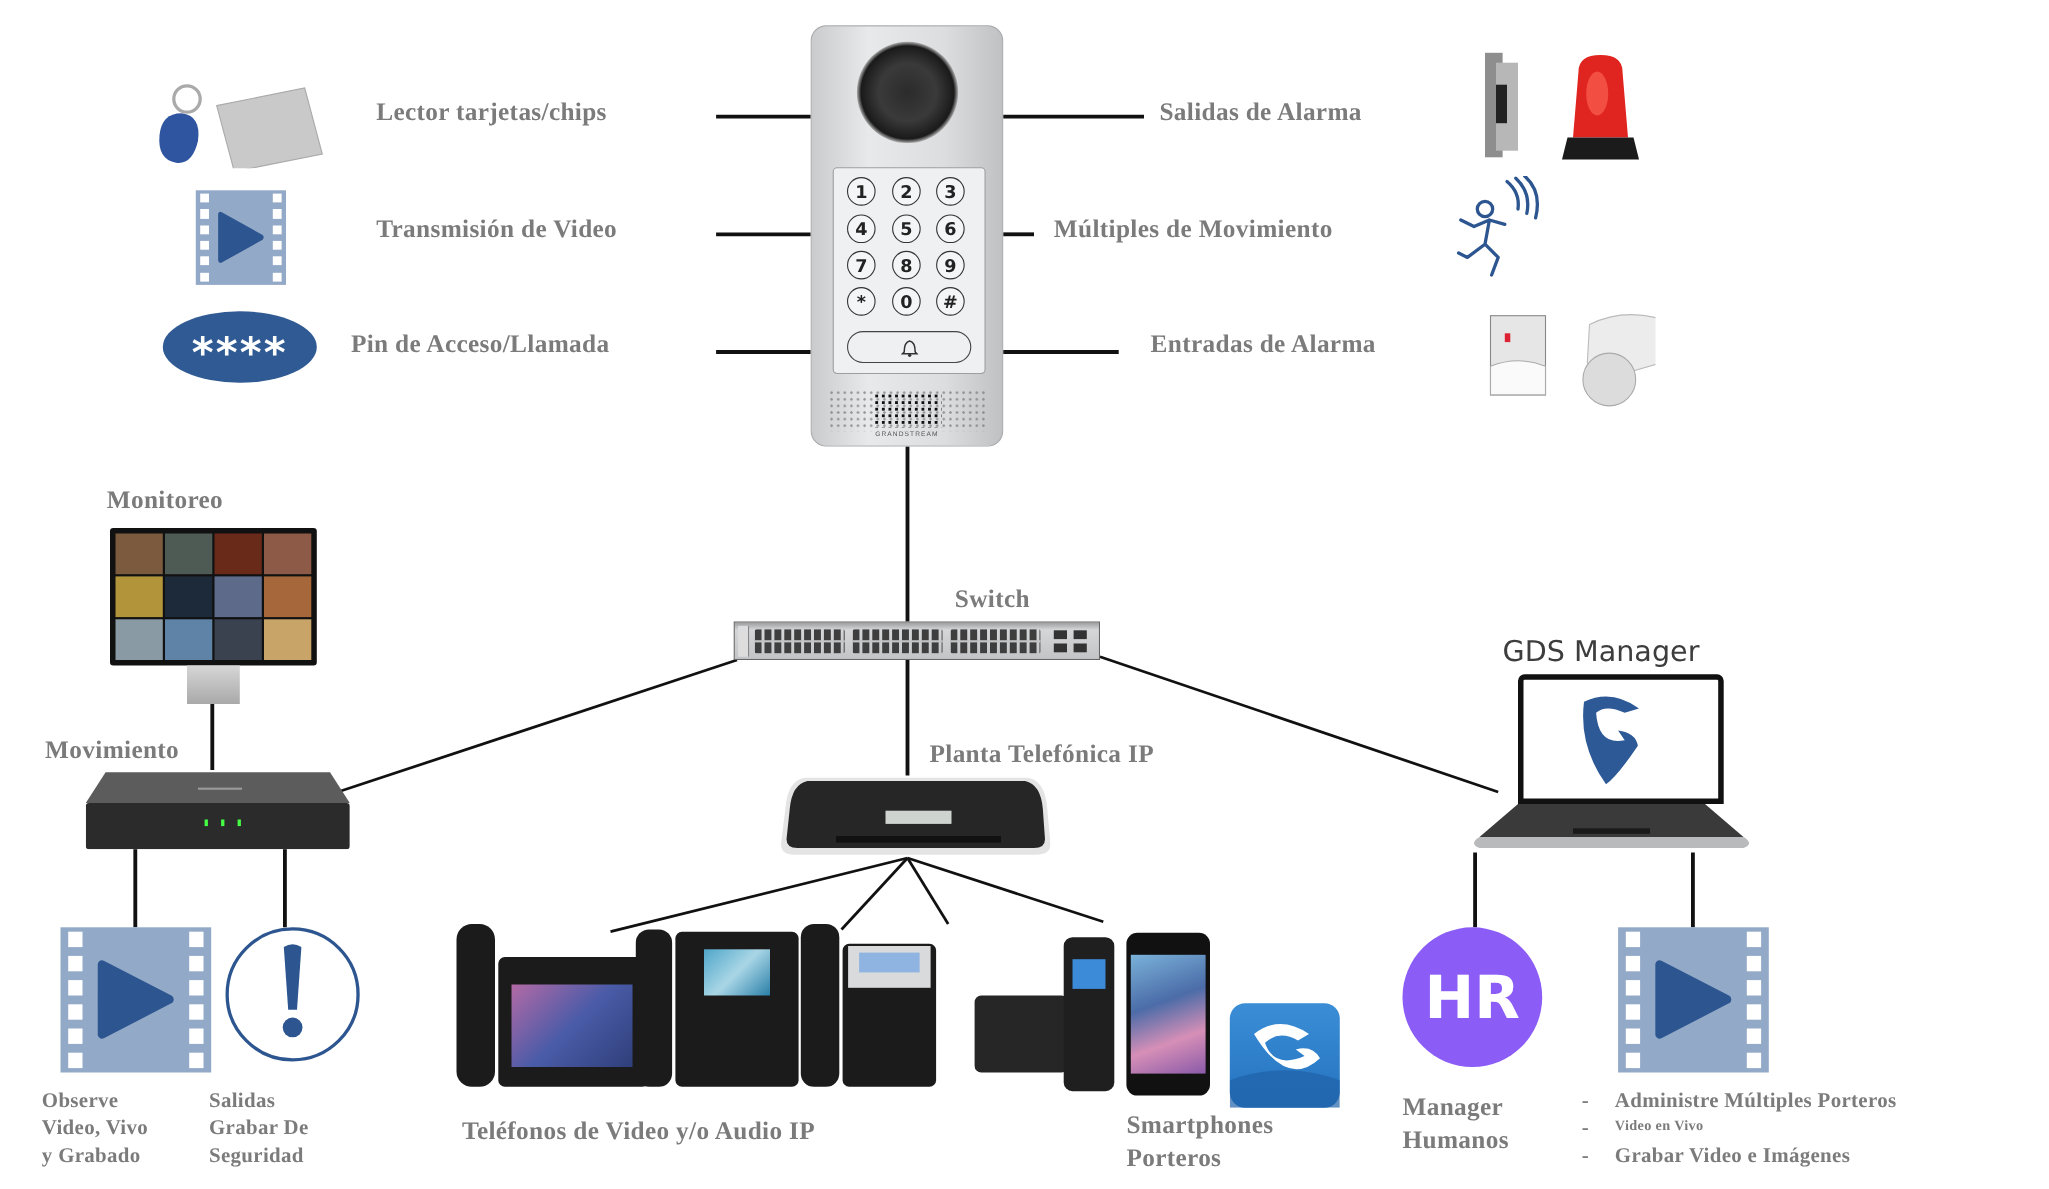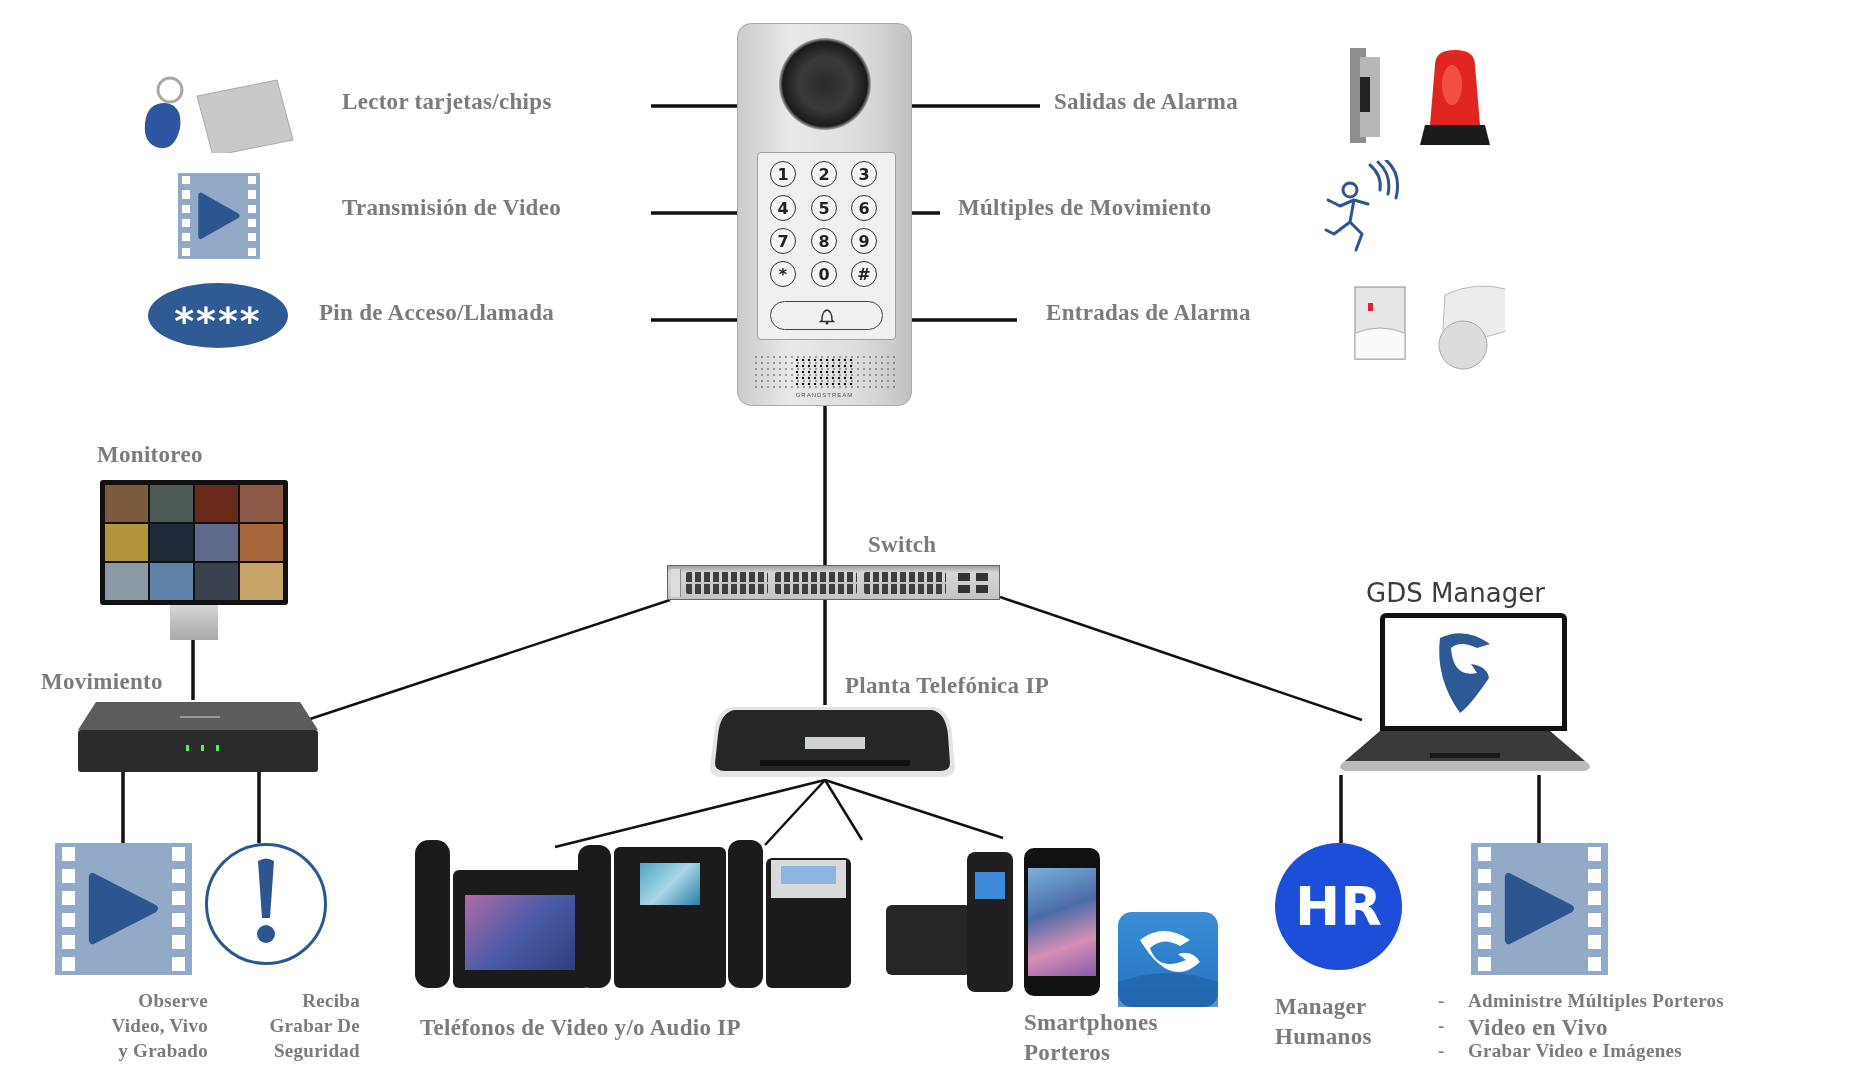--- a/index.html
+++ b/index.html
@@ -1,21 +1,21 @@
 <!DOCTYPE html>
 <html><head>
 <meta charset="utf-8">
 <style>
   * { box-sizing: border-box; margin: 0; padding: 0; }
   html, body { width: 1863px; height: 1081px; background: #ffffff; overflow: hidden; }
   body { position: relative; font-family: "Liberation Sans", sans-serif; }
   .abs { position: absolute; }
   .lbl { position: absolute; color: #7b7b7b; font-weight: 700; font-family: Liberation Serif, serif; white-space: nowrap; letter-spacing: 0.3px; }
   .lbl.big { font-size: 23px; }
-  .lbl.sm { font-size: 19px; line-height: 25px; text-align: right; }
+  .lbl.sm { font-size: 19px; line-height: 25px; text-align: left; }
   .thin { font-family: "DejaVu Sans", sans-serif; font-weight: 400; color: #3d3d3d; font-size: 26px; }
   svg.wires { position: absolute; left: 0; top: 0; }
   
   .film { position: absolute; background: #93a9c8; }
   .film .holes { position: absolute; top: 0; bottom: 0; width: 14%; display: flex; flex-direction: column; justify-content: space-around; align-items: center; }
   .film .holes.l { left: 3%; } .film .holes.r { right: 3%; }
   .film .holes i { display: block; width: 70%; aspect-ratio: 1/1; background: #fff; }
   .film svg { position: absolute; left: 22%; top: 20%; width: 56%; height: 60%; }
   
   .door { left: 737px; top: 23px; width: 175px; height: 383px; border-radius: 14px; background: linear-gradient(90deg, #c9cbcd 0%, #e8e9ea 30%, #dcdddf 70%, #bfc1c3 100%); border: 1px solid #a8aaac; }
@@ -35,21 +35,21 @@
   
   .monitor { left: 100px; top: 480px; width: 188px; height: 125px; background: #111; border-radius: 3px; padding: 5px; }
   .monitor .grid { width: 100%; height: 100%; display: grid; grid-template-columns: repeat(4, 1fr); grid-template-rows: repeat(3, 1fr); gap: 2px; }
   .monitor .grid span { display: block; }
   
   .pbx { left: 710px; top: 705px; width: 245px; height: 78px; }
   
   .laptop-screen { left: 1380px; top: 613px; width: 187px; height: 118px; background: #fff; border: 5px solid #111; border-radius: 6px 6px 0 0; }
   .laptop-base { left: 1335px; top: 731px; width: 260px; height: 42px; }
   
-  .hr { left: 1275px; top: 843px; width: 127px; height: 127px; border-radius: 50%; background: #1d4ed8; color: #fff; font: 700 54px "DejaVu Sans", sans-serif; display:flex; align-items:center; justify-content:center; }
+  .hr { left: 1275px; top: 843px; width: 127px; height: 127px; border-radius: 50%; background: #8b5cf6; color: #fff; font: 700 54px "DejaVu Sans", sans-serif; display:flex; align-items:center; justify-content:center; }
   .alert { left: 205px; top: 843px; width: 122px; height: 122px; border-radius: 50%; border: 3px solid #2d5690; background:#fff; }
   .pin { left: 148px; top: 283px; width: 140px; height: 65px; border-radius: 50%; background: #2f5a93; color:#fff; font: 700 38px "DejaVu Sans", sans-serif; display:flex; align-items:center; justify-content:center; letter-spacing: 2px; padding-top: 10px; }
   .gsapp { left: 1118px; top: 912px; width: 100px; height: 95px; border-radius: 14px; background: linear-gradient(#3b8ed6, #2472c0); }
   .phone-dark { background: #1b1b1b; border-radius: 6px; }
 </style>
 </head>
 <body>
 
 <svg class="wires" width="1863" height="1081">
   <g stroke="#111" stroke-width="3.5" fill="none">
@@ -230,21 +230,21 @@
   <div>Video, Vivo</div>
   <div>y Grabado</div>
 </div>
 <div class="abs alert">
   <svg width="116" height="116" viewBox="0 0 116 116">
       <path d="M50 15 Q58 10 66 15 L62 72 L54 72Z" fill="#2d5690"></path>
       <circle cx="58" cy="88" r="9" fill="#2d5690"></circle>
     </svg>
 </div>
 <div class="lbl sm" style="left:190px;top:988px;width:170px;">
-  <div>Reciba</div>
+  <div>Salidas</div>
   <div>Grabar De</div>
   <div>Seguridad</div>
 </div>
 
 <span class="lbl big" style="left:868px;top:532px;">Switch</span>
 <div class="abs switch">
   <div style="position:absolute;left:3px;top:3px;width:10px;height:28px;background:#ddd;border-right:1px solid #888;"></div>
   <div class="ports" style="left:18px;width:82px;"></div>
   <div class="ports" style="left:107px;width:82px;"></div>
   <div class="ports" style="left:196px;width:82px;"></div>
@@ -340,19 +340,19 @@
       <path d="M1 1 L9 5 L1 9Z" fill="#2d5690" stroke="#2d5690" stroke-linejoin="round"></path>
     </svg>
 </div>
 <div class="abs" style="left:1438px;top:990px;">
   <div style="position:relative;height:25px;">
     <span class="lbl" style="font-size:19px;left:0;top:0;">-</span>
     <span class="lbl" style="font-size:19px;left:30px;top:0;">Administre Múltiples Porteros</span>
   </div>
   <div style="position:relative;height:25px;">
     <span class="lbl" style="font-size:19px;left:0;top:0;">-</span>
-    <span class="lbl" style="font-size:23px;left:30px;top:0;">Video en Vivo</span>
+    <span class="lbl" style="font-size:13px;left:30px;top:0;">Video en Vivo</span>
   </div>
   <div style="position:relative;height:25px;">
     <span class="lbl" style="font-size:19px;left:0;top:0;">-</span>
     <span class="lbl" style="font-size:19px;left:30px;top:0;">Grabar Video e Imágenes</span>
   </div>
 </div>
 
 </body></html>

